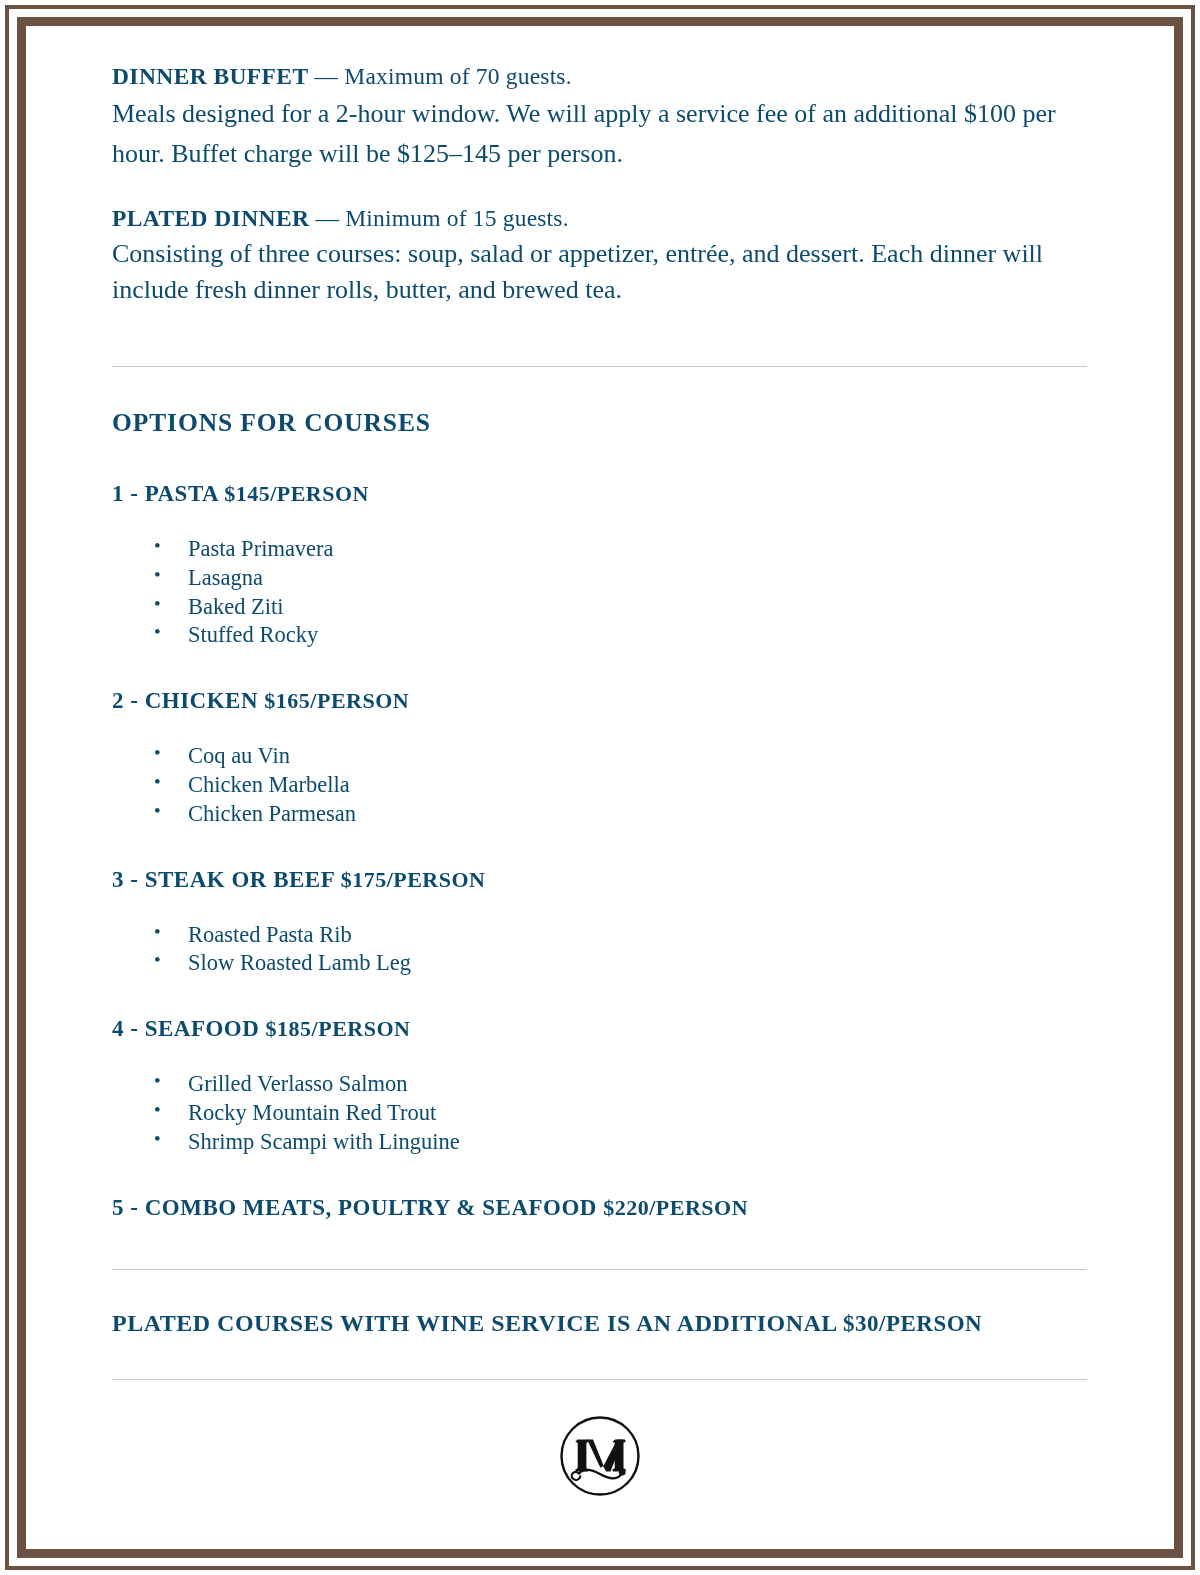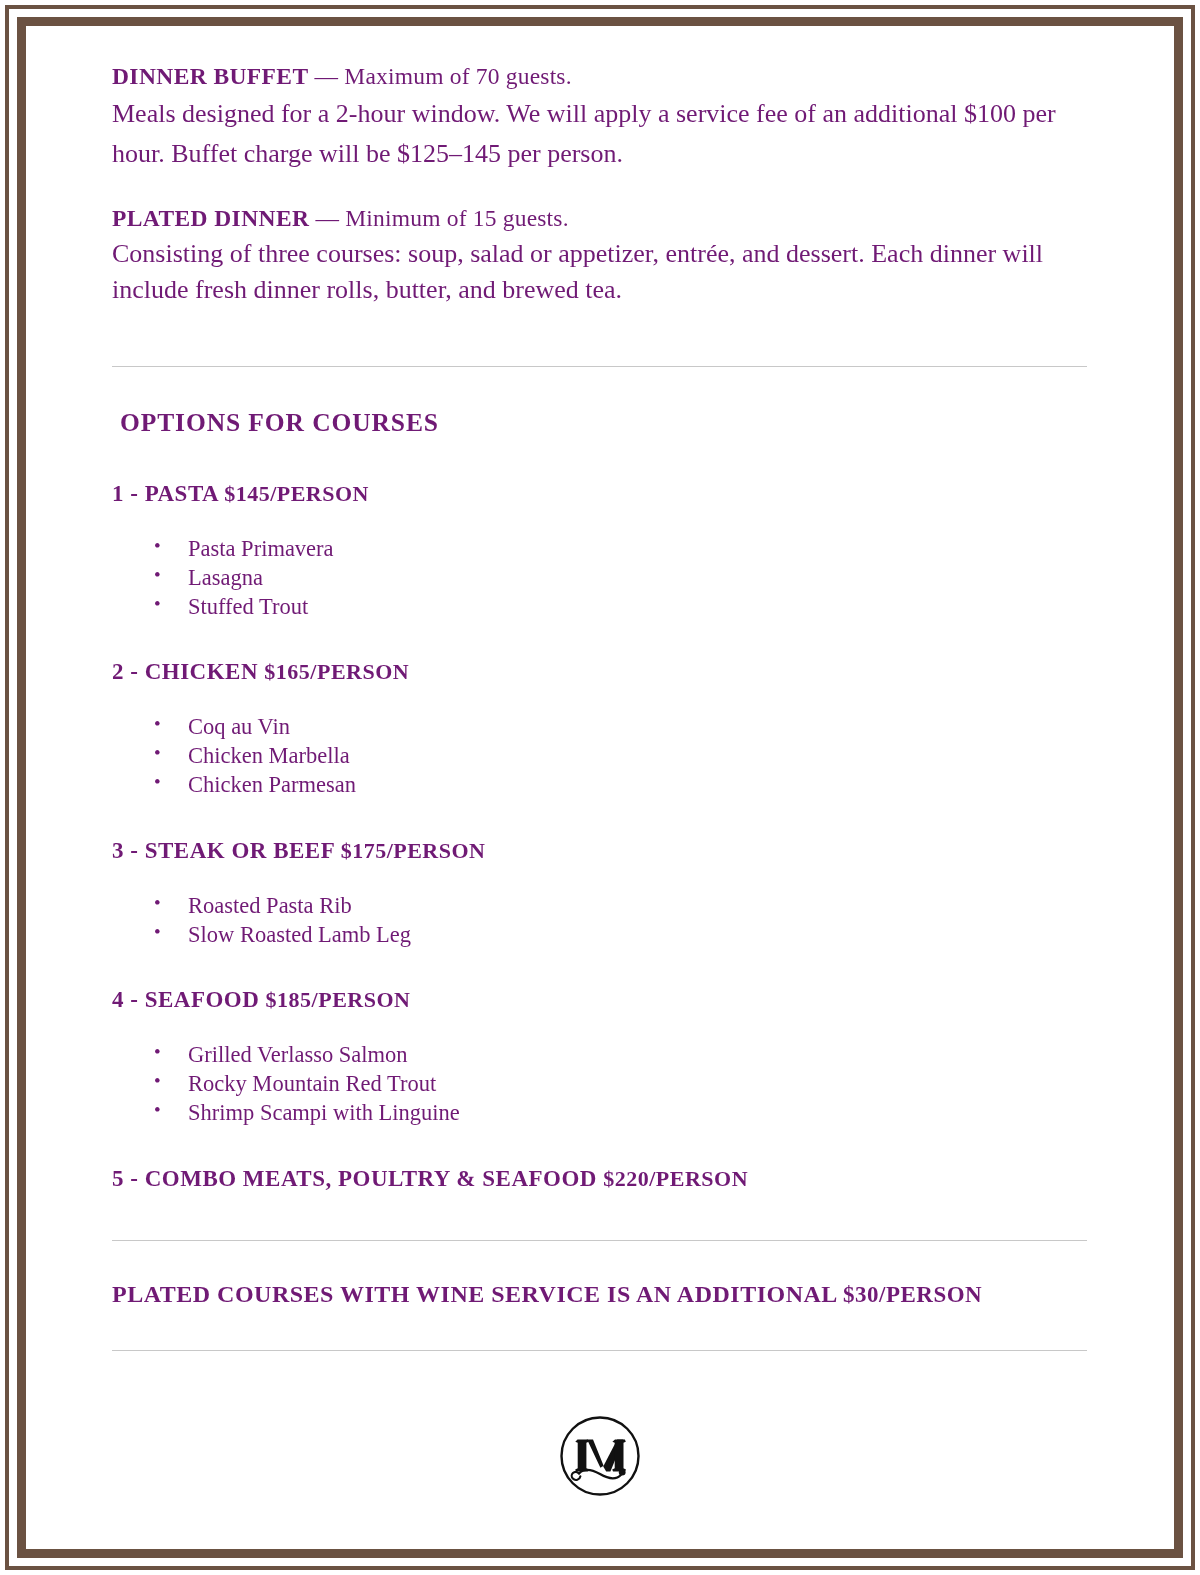--- a/index.html
+++ b/index.html
@@ -8,21 +8,21 @@
     background: #ffffff;
   }
   .page {
     position: relative;
     width: 1200px;
     height: 1575px;
     background: #ffffff;
     box-sizing: border-box;
     overflow: hidden;
     font-family: "Liberation Serif", "DejaVu Serif", serif;
-    color: #701a75;
+    color: #0c4a6e;
   }
   
   .border-outer {
     position: absolute;
     left: 5px;
     top: 5px;
     right: 5px;
     bottom: 5px;
     border: 4px solid #6b5242;
     box-sizing: border-box;
@@ -70,21 +70,21 @@
     border: 0;
     border-top: 1px solid #c8c8c8;
     margin: 0;
     width: 975px;
   }
 
   .section-title {
     font-size: 25.5px;
     font-weight: bold;
     letter-spacing: 0.9px;
-    margin: 8px;
+    margin: 0;
   }
 
   .course-head {
     font-size: 23px;
     font-weight: bold;
     letter-spacing: 0.5px;
     margin: 0;
     white-space: nowrap;
   }
   .course-head .price {
@@ -151,21 +151,22 @@
     </div>
 
     <hr class="rule" style="margin-top:58px;">
 
     <h2 class="section-title" style="margin-top:41px;">OPTIONS FOR COURSES</h2>
 
     <h3 class="course-head" style="margin-top:43px;"><span>1</span><span> - </span><span>PASTA</span><span> </span><span class="price">$145/PERSON</span></h3>
     <ul class="course-list" style="margin-top:28px;">
       <li>Pasta Primavera</li>
       <li>Lasagna</li>
-      <li>Stuffed Trout</li>
+      <li>Baked Ziti</li>
+      <li>Stuffed Rocky</li>
     </ul>
 
     <h3 class="course-head" style="margin-top:38px;"><span>2</span><span> - </span><span>CHICKEN</span><span> </span><span class="price">$165/PERSON</span></h3>
     <ul class="course-list" style="margin-top:28px;">
       <li>Coq au Vin</li>
       <li>Chicken Marbella</li>
       <li>Chicken Parmesan</li>
     </ul>
 
     <h3 class="course-head" style="margin-top:38px;"><span>3</span><span> - </span><span>STEAK OR BEEF</span><span> </span><span class="price">$175/PERSON</span></h3>

